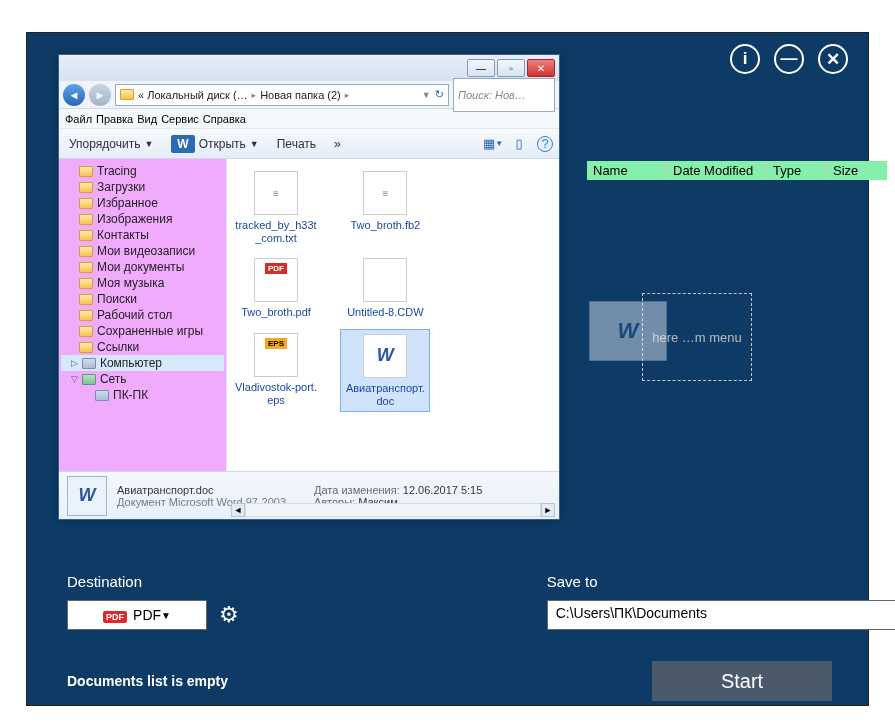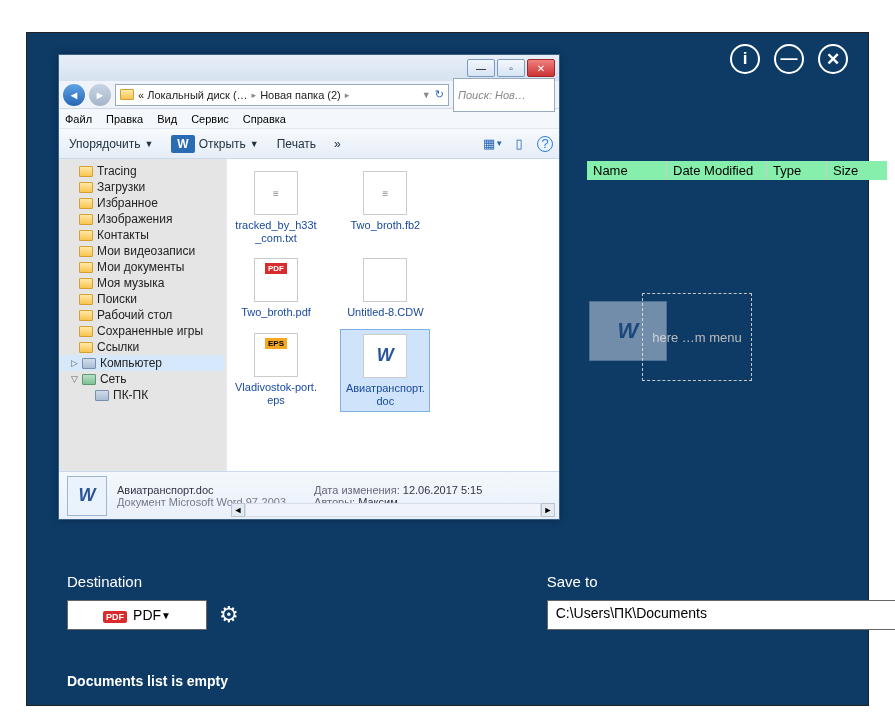--- a/index.html
+++ b/index.html
@@ -39,30 +39,30 @@
 .win-btns { display: flex; }
 .win-btn { width: 28px; height: 18px; margin-left: 2px; border: 1px solid #7a9ac0; background: linear-gradient(#f3f7fc,#d6e4f3); font-size: 10px; text-align: center; cursor: pointer; display:flex; align-items:center; justify-content:center; border-radius:2px;}
 .win-btn.close { background: linear-gradient(#f08080,#cc3333); color: #fff; border-color:#a02828;}
 .exp-addr { height: 28px; background: #f0f4fa; display: flex; align-items: center; padding: 0 4px; gap: 4px; border-bottom: 1px solid #cfd9e6;}
 .nav-circle { width: 22px; height: 22px; border-radius: 50%; background: linear-gradient(#5fa3e6,#2665b5); color: #fff; font-size: 11px; display:flex;align-items:center;justify-content:center; cursor:pointer;}
 .nav-circle.disabled { background: linear-gradient(#c7d4e4,#a5b5c9); }
 .addr-box { flex: 1; height: 22px; border: 1px solid #9ab; background: #fff; display: flex; align-items: center; font-size: 11px; padding: 0 4px; gap: 4px; color: #222; }
 .addr-box .crumb { cursor:pointer; }
 .addr-box .sep { color: #888; font-size:9px; }
 .search-box { width: 102px; height: 22px; border: 1px solid #9ab; background: #fff; font-size: 11px; font-style: italic; color: #888; padding: 16px 4px; display:flex; align-items:center;}
-.menu-bar { height: 20px; background: #f4f7fb; display: flex; gap: 14px; padding: 0 6px; font-size: 11px; align-items: center; border-bottom:1px solid #e2e8f0;}
+.menu-bar { height: 20px; background: #f4f7fb; display: flex; gap: 4px; padding: 0 6px; font-size: 11px; align-items: center; border-bottom:1px solid #e2e8f0;}
 .menu-bar span { cursor: pointer; }
 .toolbar { height: 30px; background: linear-gradient(#f7fafd,#e5edf7); display: flex; align-items: center; padding: 0 6px; gap: 10px; font-size: 12px; border-bottom: 1px solid #cadaed; }
 .tool-btn { display: flex; align-items: center; gap: 4px; cursor: pointer; color: #234; padding:2px 4px;}
 .tool-open { color: #fff; background: #2b6bb3; padding: 2px 6px; border-radius: 2px; }
 .tool-spacer { flex: 1; }
 .tool-icon { width: 16px; height: 16px; display:flex;align-items:center;justify-content:center; font-size:13px; cursor:pointer; color:#2665b5;}
 
 .exp-body { display: flex; height: 312px; }
-.tree { width: 168px; border-right: 1px solid #e4eaf2; overflow: hidden; font-size: 12px; padding: 4px 2px; background:#e5e5e5;}
+.tree { width: 168px; border-right: 1px solid #e4eaf2; overflow: hidden; font-size: 12px; padding: 4px 2px; background:#f0abfc;}
 .tree-item { display: flex; align-items: center; gap: 4px; padding: 1px 0 1px 18px; cursor: pointer; white-space: nowrap; color:#222;}
 .tree-item.sel { background: #d6e8fb; }
 .tree-item.sub { padding-left: 34px; }
 .folder-ic { width: 14px; height: 11px; background: linear-gradient(#ffe9a8,#f7c452); border-radius: 1px; border:1px solid #d4a030; flex-shrink:0;}
 .comp-ic { width:14px; height:11px; background:linear-gradient(#d0dceb,#aabdd4); border:1px solid #7890ab; border-radius:1px; flex-shrink:0;}
 .net-ic { width:14px; height:11px; background:linear-gradient(#b8e0c8,#7ec095); border:1px solid #5a9a70; border-radius:1px; flex-shrink:0;}
 
 .file-pane { flex: 1; padding: 8px 4px; position: relative; overflow:hidden;}
 .file-grid { display: grid; grid-template-columns: repeat(3, 1fr); gap: 6px 4px; }
 .file-item { width: 90px; text-align: center; font-size: 11px; cursor: pointer; padding: 4px 2px; color:#1a4aa0;}
@@ -123,20 +123,21 @@
         <div class="lbl">Save to</div>
         <div class="saveto-input">
           <div class="saveto-text">C:\Users\ПК\Documents</div>
 
         </div>
       </div>
     </div>
   </div>
 
   <div class="status">Documents list is empty</div>
+  <button class="start-btn">Start</button>
 </div>
 
 <div class="explorer">
   <div class="exp-title">
     <div class="win-btns">
       <div class="win-btn">—</div>
       <div class="win-btn">▫</div>
       <div class="win-btn close">✕</div>
     </div>
   </div>

